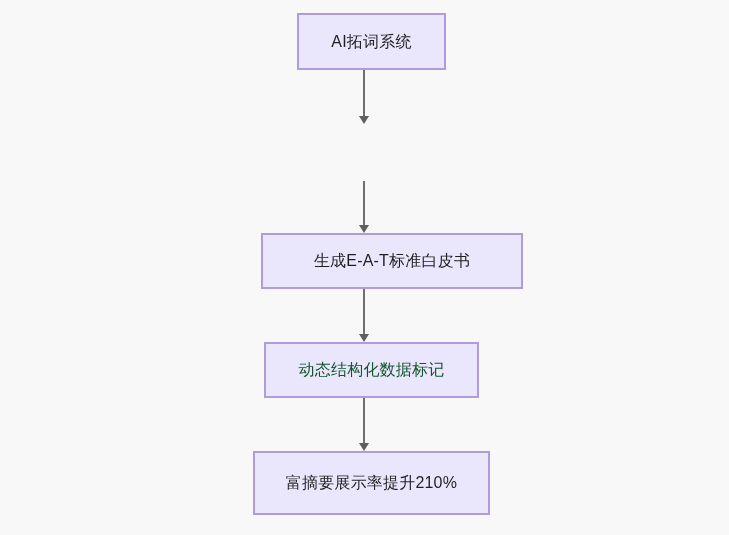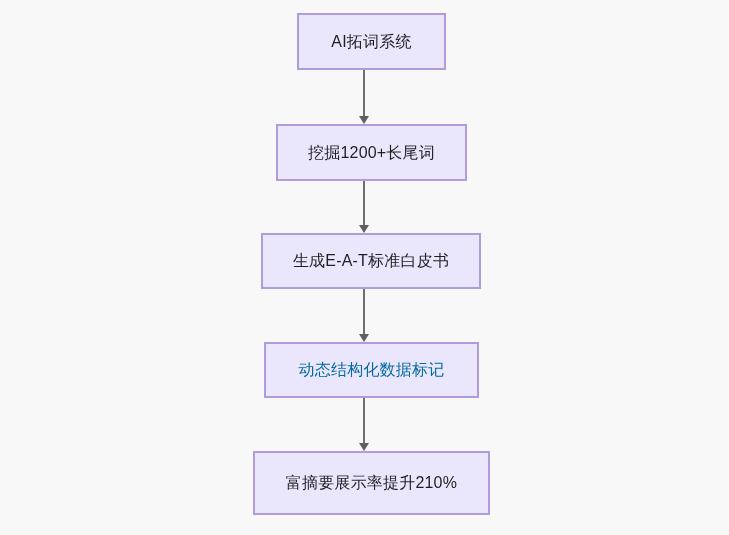--- a/index.html
+++ b/index.html
@@ -70,29 +70,26 @@
 </style>
 </head>
 <body>
 
 <div id="flow-canvas" style="background: rgb(248, 248, 248);">
 
   <div class="flow-node" id="node-n1" style="left: 297px; top: 13px; width: 149px; height: 57px; background: rgb(234, 231, 252); border-color: rgb(176, 155, 221); color: rgb(31, 31, 34);">
     <span class="flow-node-label">AI拓词系统</span>
   </div>
 
-  <div class="flow-node" id="node-n2" style="left: 276px; top: 124px; width: 191px; height: 57px; background: rgb(234, 231, 252); border-color: rgb(176, 155, 221); color: rgb(31, 31, 34);">
-    <span class="flow-node-label">挖掘1200+长尾词</span>
-  </div>
 
-  <div class="flow-node" id="node-n3" style="left: 261px; top: 233px; width: 220px; height: 56px; background: rgb(234, 231, 252); border-color: rgb(176, 155, 221); color: rgb(31, 31, 34);">
+  <div class="flow-node" id="node-n3" style="left: 261px; top: 233px; width: 262px; height: 56px; background: rgb(234, 231, 252); border-color: rgb(176, 155, 221); color: rgb(31, 31, 34);">
     <span class="flow-node-label">生成E-A-T标准白皮书</span>
   </div>
 
-  <div class="flow-node" id="node-n4" style="left: 264px; top: 342px; width: 215px; height: 56px; background: rgb(234, 231, 252); border-color: rgb(176, 155, 221); color: #0369a1;">
+  <div class="flow-node" id="node-n4" style="left: 264px; top: 342px; width: 215px; height: 56px; background: rgb(234, 231, 252); border-color: rgb(176, 155, 221); color: #14532d;">
     <span class="flow-node-label">动态结构化数据标记</span>
   </div>
 
   <div class="flow-node" id="node-n5" style="left: 253px; top: 451px; width: 237px; height: 64px; background: rgb(234, 231, 252); border-color: rgb(176, 155, 221); color: rgb(31, 31, 34);">
     <span class="flow-node-label">富摘要展示率提升210%</span>
   </div>
 
   <div class="flow-edge" id="edge-e1" style="left: 356px; top: 70px; height: 54px;">
     <div class="edge-line" style="background: rgb(111, 111, 112);"></div>
     <div class="edge-arrowhead"></div>

